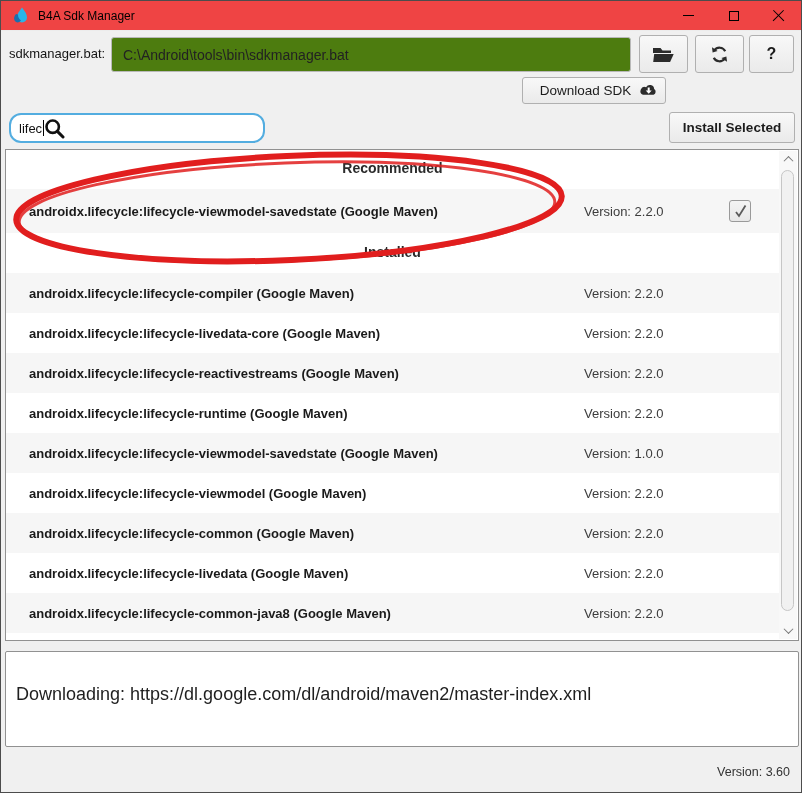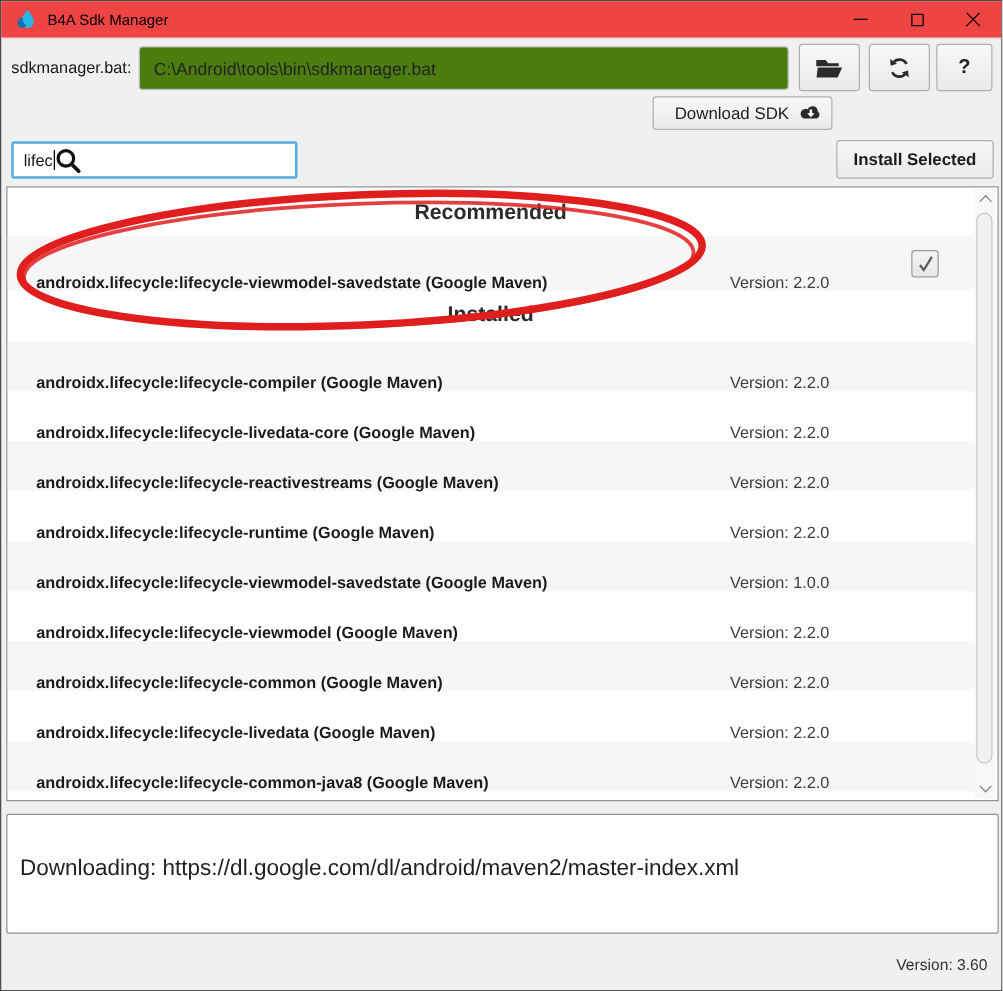--- a/index.html
+++ b/index.html
@@ -38,33 +38,33 @@
     font-family:"Liberation Sans","DejaVu Sans",sans-serif; }
   .tool-btn { position:absolute; top:34px; width:49px; height:38px; }
   .btn-browse { left:638px; }
   .btn-refresh { left:694px; }
   .btn-help { left:748px; width:45px; font-size:16px; font-weight:bold; }
   
   .btn-download { position:absolute; left:521px; top:76px; width:144px; height:27px;padding-left:11px; }
   .btn-avd      { position:absolute; left:673px; top:76px; width:121px; height:27px; }
   .btn-install  { position:absolute; left:668px; top:111px; width:126px; height:31px; font-weight:bold; }
   
-  .search-box { position:absolute; left:8px; top:112px; width:229px; height:30px;
-    background:#fff; border:2px solid #53ade0; border-radius:2px;
+  .search-box { position:absolute; left:8px; top:112px; width:256px; height:30px;
+    background:#fff; border:2px solid #53ade0; border-radius:12px;
     display:flex; align-items:center; padding:0 8px; }
   .search-text { font-size:13px; color:#111; }
   .caret { width:1px; height:16px; background:#000; margin-left:1px; }
   .search-box svg { margin-left:auto; }
   
   .list-panel { position:absolute; left:4px; top:148px; width:794px; height:492px;
     background:#fff; border:1px solid #919191; overflow:hidden; }
   .list-content { position:absolute; left:0; top:0; right:19px; bottom:0; padding-top:10px; }
-  .section-header { height:24px; text-align:center; font-size:17px; font-weight:bold; color:#2b2b2b; }
+  .section-header { height:24px; text-align:center; font-size:14px; font-weight:bold; color:#2b2b2b; }
   .hdr-installed { margin-top:6px; margin-bottom:8px; height:26px; line-height:26px; }
-  .row { position:relative; height:40px; display:flex; align-items:flex-end; }
+  .row { position:relative; height:40px; display:flex; align-items:center; }
   .row-rec { height:44px; margin-top:5px; background:#f6f6f6; }
   .row.alt { background:#f6f6f6; }
   .row-name { padding-left:23px; font-size:13px; font-weight:bold; color:#1a1a1a; white-space:nowrap; }
   .row-version { position:absolute; left:578px; font-size:13px; font-weight:normal; color:#3c3c3c; white-space:nowrap; }
   .checkbox { position:absolute; right:28px; top:11px; width:22px; height:22px;
     background:linear-gradient(#f4f4f4,#e7e7e7); border:1px solid #9a9a9a; border-radius:3px;
     display:flex; align-items:center; justify-content:center; }
   
   .vscroll { position:absolute; top:1px; right:1px; bottom:1px; width:18px; background:#f8f8f8; }
   .sb-arrow { position:absolute; left:0; width:18px; height:17px; display:flex; align-items:center; justify-content:center; }

